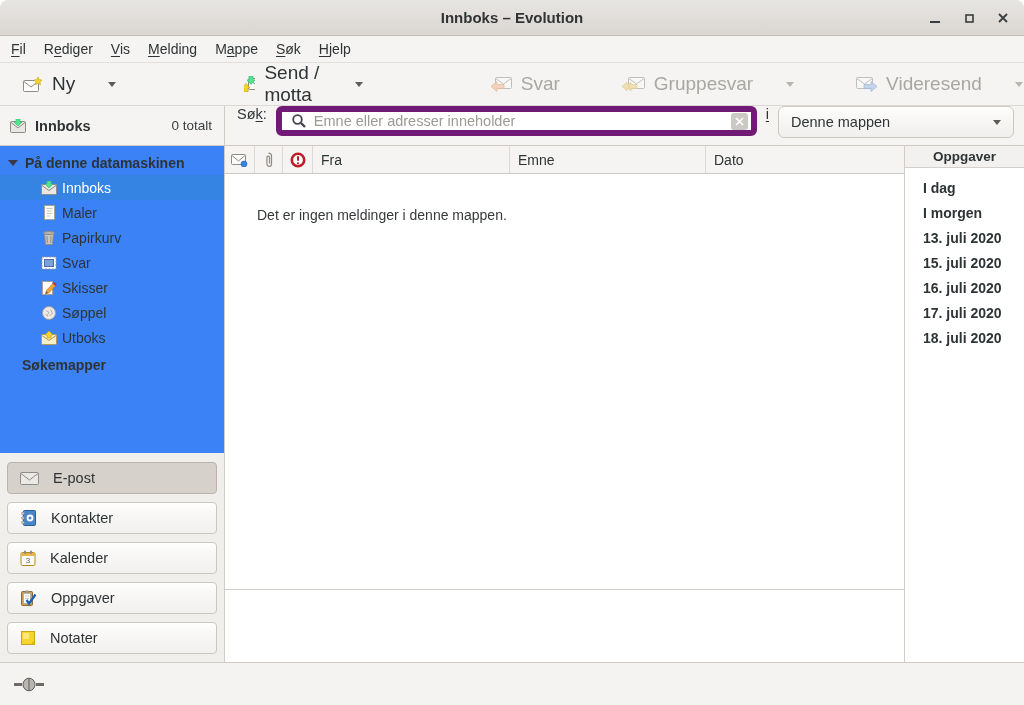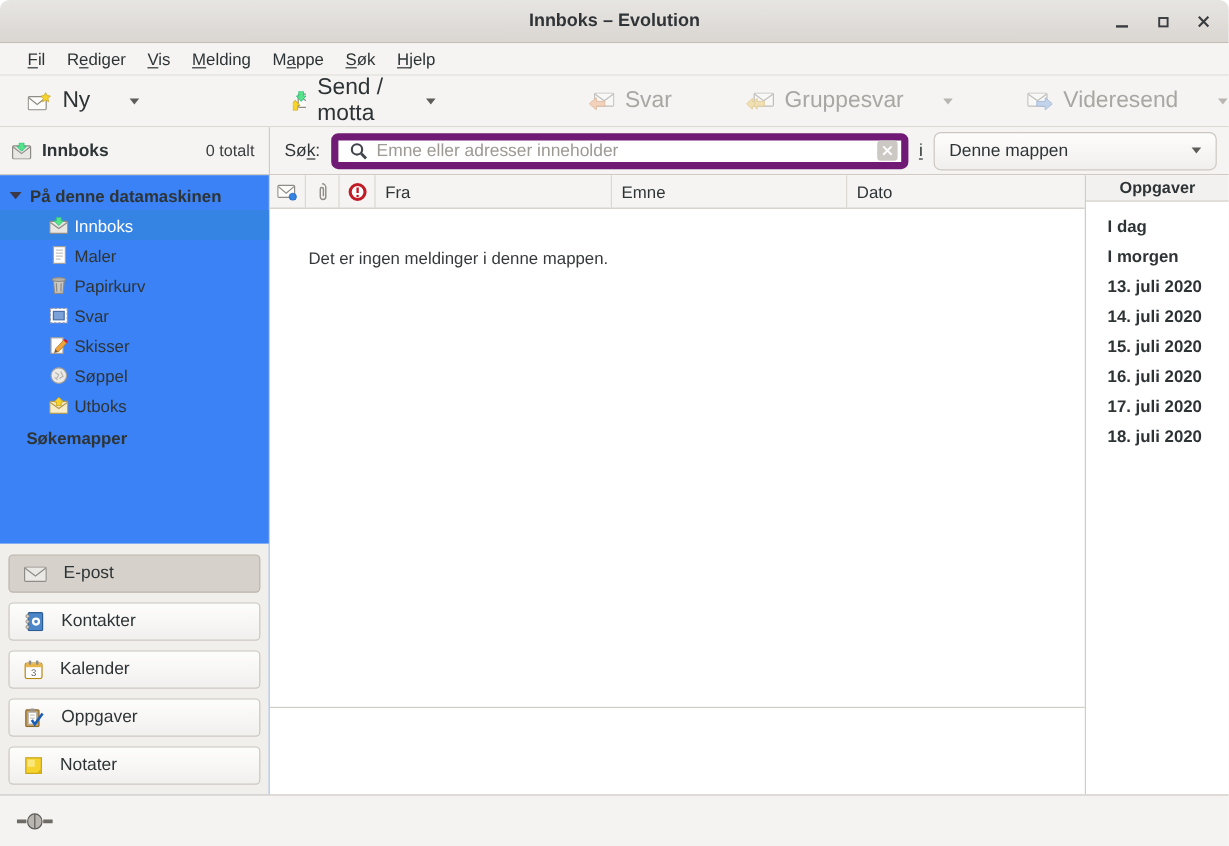--- a/index.html
+++ b/index.html
@@ -14,21 +14,21 @@
     border-radius:8px 8px 0 0; position:relative; }
   .title { position:absolute; left:0; right:0; text-align:center;
     font-weight:bold; font-size:15px; color:#313437; }
   .win-controls { margin-left:auto; display:flex; align-items:center;
     padding-right:8px; z-index:2; }
   .win-btn { width:26px; height:26px; display:flex; align-items:center;
     justify-content:center; margin-left:8px; border-radius:50%; }
 
   
   .menubar { height:26px; flex:0 0 26px; display:flex; align-items:center;
-    background:#f5f4f2; padding-left:14px; font-size:14px; }
+    background:#f5f4f2; padding-left:2px; font-size:14px; }
   .menu-item { padding:3px 9px; cursor:default; }
   .mn { text-decoration:underline; text-underline-offset:2px; }
 
   
   .toolbar { height:44px; flex:0 0 44px; display:flex; align-items:center;
     background:#f5f4f2; border-top:1px solid #e3e0dc; border-bottom:1px solid #dcd8d3;
     padding:12px 14px; font-size:19px;gap:44px; }
   .tbtn { display:flex; align-items:center; gap:9px; padding:6px 9px; border-radius:4px; }
   .tbtn .arrow { margin-left:24px; }
   .arrow { width:0; height:0; border-left:4.5px solid transparent;
@@ -40,21 +40,21 @@
   .icon-btn { padding:6px 9px; border-radius:4px; display:flex; align-items:center; }
   .overflow { margin-left:auto; padding:6px; }
 
   
   .searchrow { height:40px; flex:0 0 40px; display:flex; align-items:stretch;
     background:#f5f4f2; border-bottom:1px solid #cfcac4; }
   .folder-header { width:225px; flex:0 0 225px; border-right:1px solid #d0ccc6;
     display:flex; align-items:center; padding:0 12px 0 10px; gap:8px; }
   .folder-header .fname { font-weight:bold; font-size:14.5px; }
   .folder-header .ftotal { margin-left:auto; font-size:13.5px; color:#3b3e40; }
-  .search-area { flex:1; display:flex; align-items:center; padding:0 10px 0 12px; gap:9px; }
+  .search-area { flex:1; display:flex; align-items:flex-start; padding:0 10px 0 12px; gap:9px; }
   .search-label { font-size:14.5px; }
   .search-box { flex:1; max-width:482px; height:30px; background:#fff;
     border:6px solid #701a75; border-radius:6px; display:flex; align-items:center;
     padding:0 3px 0 9px; gap:7px; }
   .search-box input { flex:1; border:none; outline:none; font-size:14.5px;
     font-family:inherit; color:#2e3436; background:transparent; }
   .search-box input::placeholder { color:#9d9993; }
   .clear-btn { width:17px; height:17px; border-radius:3px; background:#ccc8c3;
     display:flex; align-items:center; justify-content:center; flex:0 0 17px; }
   .scope-btn { width:236px; height:32px; border:1px solid #cdc7c2; border-radius:6px;
@@ -442,23 +442,20 @@
         <div class="task-item">
             <span>I dag</span>
           </div>
         <div class="task-item">
             <span>I morgen</span>
           </div>
         <div class="task-item">
             <span>13. juli 2020</span>
           </div>
         <div class="task-item">
-            <span>14. juli 2020</span>
-          </div>
-        <div class="task-item">
             <span>15. juli 2020</span>
           </div>
         <div class="task-item">
             <span>16. juli 2020</span>
           </div>
         <div class="task-item">
             <span>17. juli 2020</span>
           </div>
         <div class="task-item">
             <span>18. juli 2020</span>

